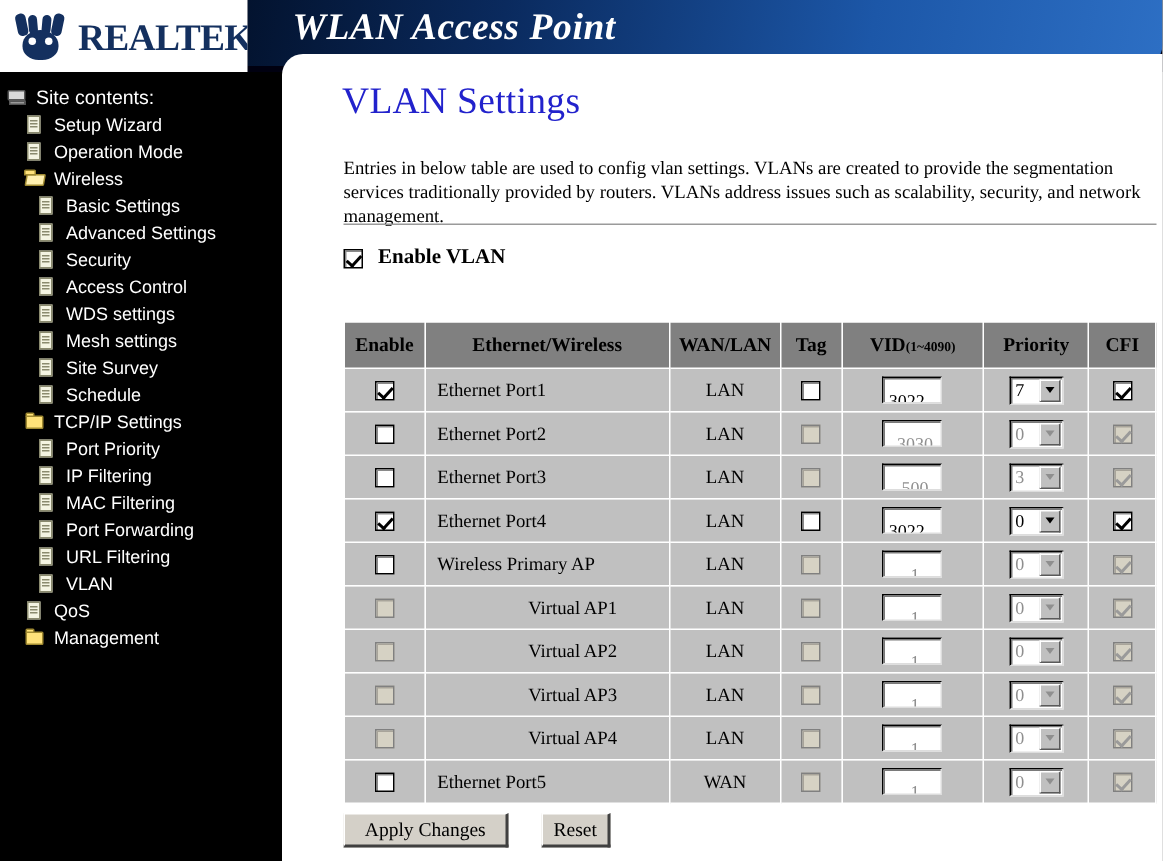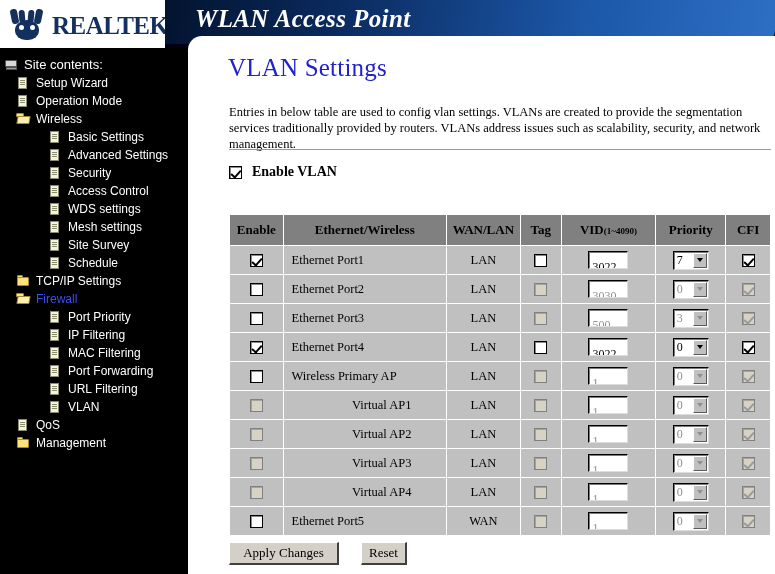--- a/index.html
+++ b/index.html
@@ -124,21 +124,21 @@
     align-items: center;
     height: 18px;
     white-space: nowrap;
     font-family: "Liberation Sans", sans-serif;
     font-size: 12px;
     color: #ffffff;
   }
   .nav-row .label { line-height: 18px; }
   .nav-row.lvl0 { padding-left: 4px; }
   .nav-row.lvl1 { padding-left: 16px; }
-  .nav-row.lvl2 { padding-left: 24px; margin-left: 24px; }
+  .nav-row.lvl2 { padding-left: 24px; }
   .nav-row .label.link { color: #ffffff; }
   .nav-row .label.active { color: #3b4ff0; }
   .ico {
     width: 15px; height: 14px;
     margin-right: 5px;
     flex: 0 0 auto;
     position: relative;
   }
   
   .ico.page::before {
@@ -358,20 +358,21 @@
     font-family: "Liberation Serif", serif;
     font-size: 12px;
     color: #000000;
     padding: 15px 0 0 3px;
     line-height: 16px;
     text-align: left;
     outline: none;
   }
   .vid-input.disabled {
     color: #8f8f8f;
+    text-align: center;
   }
 
   
   .prio-select {
     width: 36px;
     height: 19px;
     box-sizing: border-box;
     position: relative;
     background: #ffffff;
     border: 1px solid #000000;
@@ -507,24 +508,20 @@
           <span class="label link">Site Survey</span>
         </div>
         <div class="nav-row lvl2">
           <span class="ico page"></span>
           <span class="label link">Schedule</span>
         </div>
         <div class="nav-row lvl1">
           <span class="ico folder"></span>
           <span class="label link">TCP/IP Settings</span>
         </div>
-        <div class="nav-row lvl1">
-          <span class="ico folder-open"></span>
-          <span class="label link active">Firewall</span>
-        </div>
         <div class="nav-row lvl2">
           <span class="ico page"></span>
           <span class="label link">Port Priority</span>
         </div>
         <div class="nav-row lvl2">
           <span class="ico page"></span>
           <span class="label link">IP Filtering</span>
         </div>
         <div class="nav-row lvl2">
           <span class="ico page"></span>

